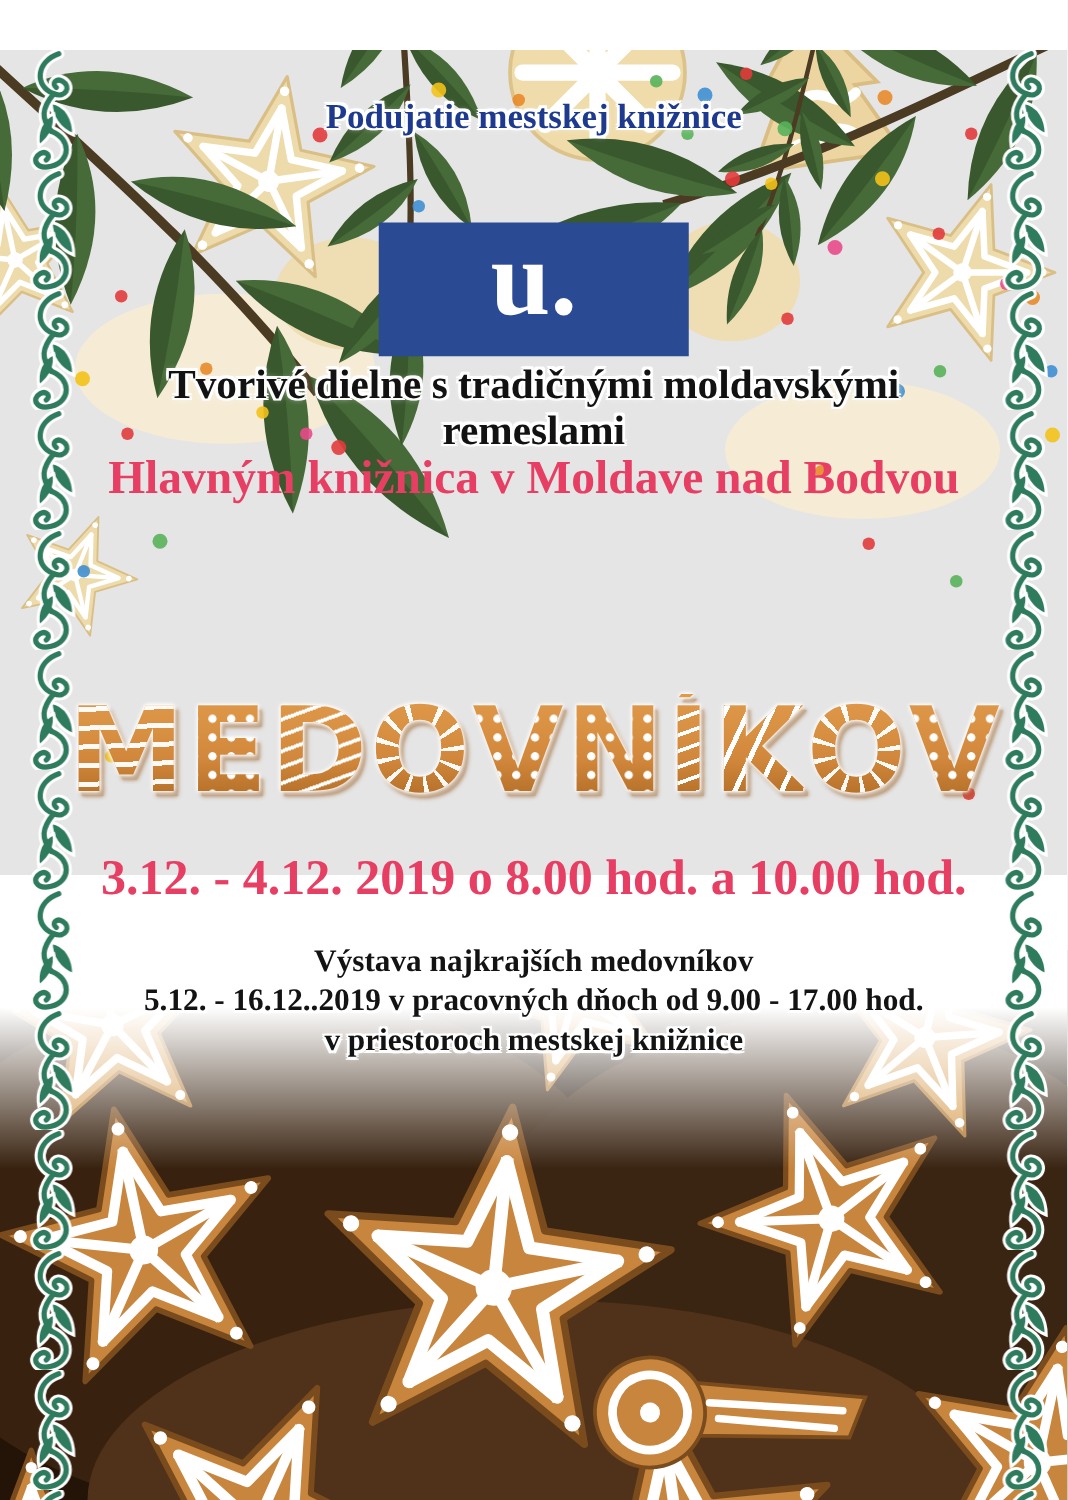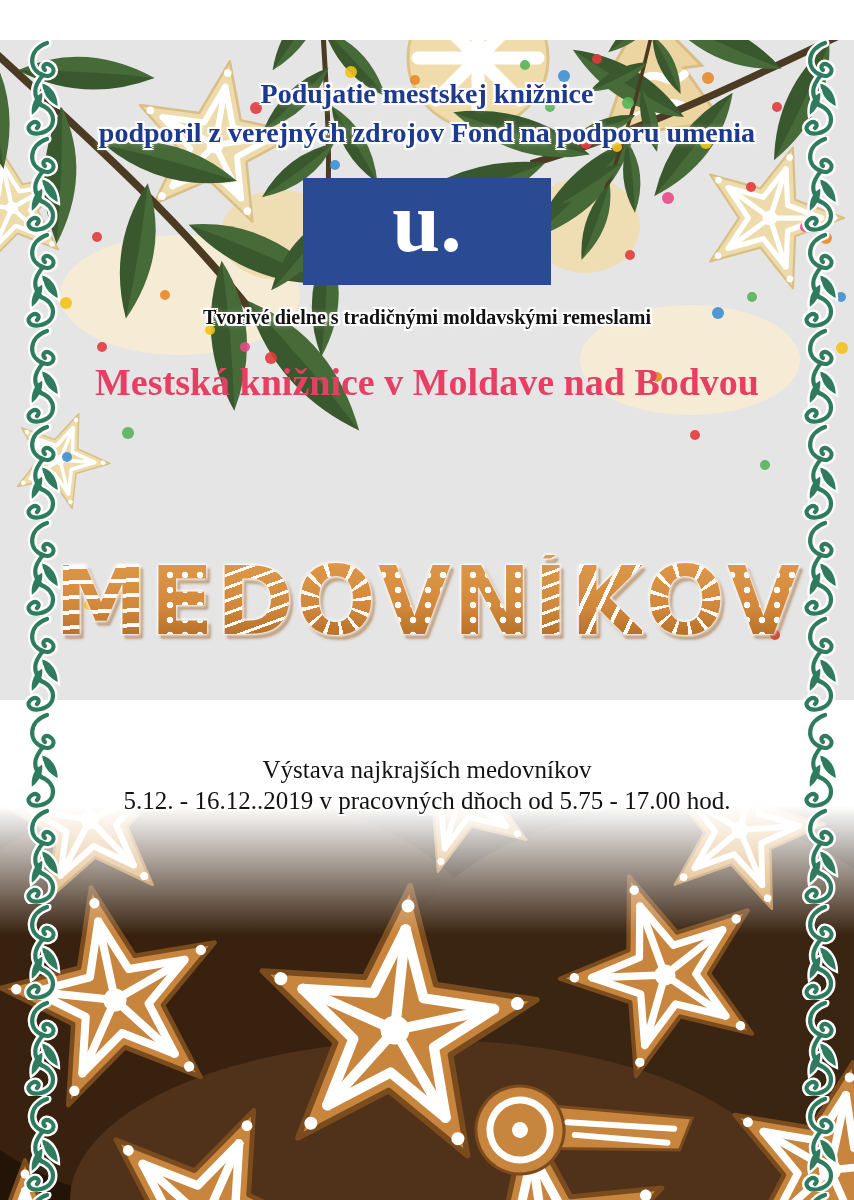--- a/index.html
+++ b/index.html
@@ -21,21 +21,21 @@
   }
   .top-note{top:34px;font-size:28px;font-weight:bold;line-height:1.4;}
   
   .logo-box{
     position:absolute;left:50%;top:138px;transform:translateX(-50%);
     width:248px;height:107px;display:flex;align-items:center;justify-content:center;
     gap:18px;z-index:9;
   }
   .logo-mark{font-size:86px;font-weight:bold;color:#fff;line-height:0.8;margin-top:-18px;}
   .logo-text{font-size:20px;color:#fff;text-align:left;line-height:1.25;font-weight:normal;}
-  .workshop{top:266px;font-size:20px;font-weight:bold;color:#121212;}
+  .workshop{top:250px;font-size:33px;font-weight:bold;color:#121212;}
   .invite{top:320px;font-size:38px;font-weight:bold;line-height:1.2;}
   .title-green{top:444px;font-size:42px;font-weight:bold;letter-spacing:1px;}
   
   .letters{top:502px;height:120px;display:flex;align-items:center;justify-content:center;gap:2px;}
   .lt{
     font-family:"DejaVu Sans",sans-serif;font-weight:800;font-size:94px;line-height:1;
     -webkit-background-clip:text;background-clip:text;color:transparent;
     filter:drop-shadow(0 0 1.6px #fff) drop-shadow(0 0 1px #fff) drop-shadow(3px 4px 0 rgba(150,92,30,.45));
   }
   .p-stripes{background-image:
@@ -48,21 +48,21 @@
   .p-rays{background-image:
     repeating-conic-gradient(rgba(255,255,255,0) 0 22deg,rgba(255,255,255,.95) 22deg 29deg),
     linear-gradient(180deg,#e09a4a 0%,#d2883c 55%,#a96620 100%);}
   .p-zigzag{background-image:
     repeating-linear-gradient(160deg,rgba(255,255,255,0) 0 9px,#ffffff 9px 12px),
     linear-gradient(180deg,#e09a4a 0%,#d2883c 55%,#a96620 100%);}
   .p-diag{background-image:
     repeating-linear-gradient(115deg,rgba(255,255,255,0) 0 13px,#ffffff 13px 17px),
     linear-gradient(180deg,#e09a4a 0%,#d2883c 55%,#a96620 100%);}
   .date-line{top:638px;font-size:40px;font-weight:bold;}
-  .exhibition{top:714px;font-size:25px;font-weight:normal;color:#131313;line-height:1.25;}
+  .exhibition{top:714px;font-size:25px;font-weight:bold;color:#131313;line-height:1.25;}
   .footer-line{top:1126px;font-size:28px;font-weight:bold;color:#131313;z-index:8;}
   
   #confetti{position:absolute;left:0;top:0;width:854px;height:700px;z-index:4;pointer-events:none;}
   #confetti .dot{position:absolute;border-radius:50%;opacity:.9;}
 </style>
 </head>
 <body>
 
 <div class="poster">
 
@@ -230,47 +230,48 @@
 
   <svg class="border-svg border-left" viewBox="0 0 46 1200" preserveAspectRatio="none">
     <rect width="46" height="1200" fill="url(#scrollpat)"></rect>
   </svg>
   <svg class="border-svg border-right" viewBox="0 0 46 1200" preserveAspectRatio="none">
     <rect width="46" height="1200" fill="url(#scrollpat)"></rect>
   </svg>
 
   <div class="txt top-note outline-w" style="color:#1d3a8e;">
     <div>Podujatie mestskej knižnice</div>
-    <div>podporil z verejných zdrojov Fond na podporu umenia</div>
   </div>
 
   <div class="logo-box" style="background:#2a4a94;">
     <div class="logo-mark">u.</div>
   </div>
 
   <div class="txt workshop outline-w">Tvorivé dielne s tradičnými moldavskými remeslami</div>
 
   <div class="txt invite" style="color:#e73e63;">
-    <div>Mestská knižnice v Moldave nad Bodvou</div>
+    <div>Hlavným knižnica v Moldave nad Bodvou</div>
   </div>
 
 
   <div class="txt letters" aria-label="MEDOVNÍKOV">
       <span class="lt p-stripes">M</span>
       <span class="lt p-dots">E</span>
       <span class="lt p-zigzag">D</span>
       <span class="lt p-rays">O</span>
       <span class="lt p-dots">V</span>
       <span class="lt p-dots">N</span>
       <span class="lt p-zigzag">Í</span>
       <span class="lt p-diag">K</span>
       <span class="lt p-rays">O</span>
       <span class="lt p-dots">V</span>
     </div>
 
+  <div class="txt date-line" style="color:#e73e63;">3.12. - 4.12. 2019 o 8.00 hod. a 10.00 hod.</div>
 
   <div class="txt exhibition outline-w">
     <div>Výstava najkrajších medovníkov</div>
-    <div>5.12. - 16.12..2019 v pracovných dňoch od 5.75 - 17.00 hod.</div>
+    <div>5.12. - 16.12..2019 v pracovných dňoch od 9.00 - 17.00 hod.</div>
+    <div>v priestoroch mestskej knižnice</div>
   </div>
 
 
 </div>
 
 </body></html>

